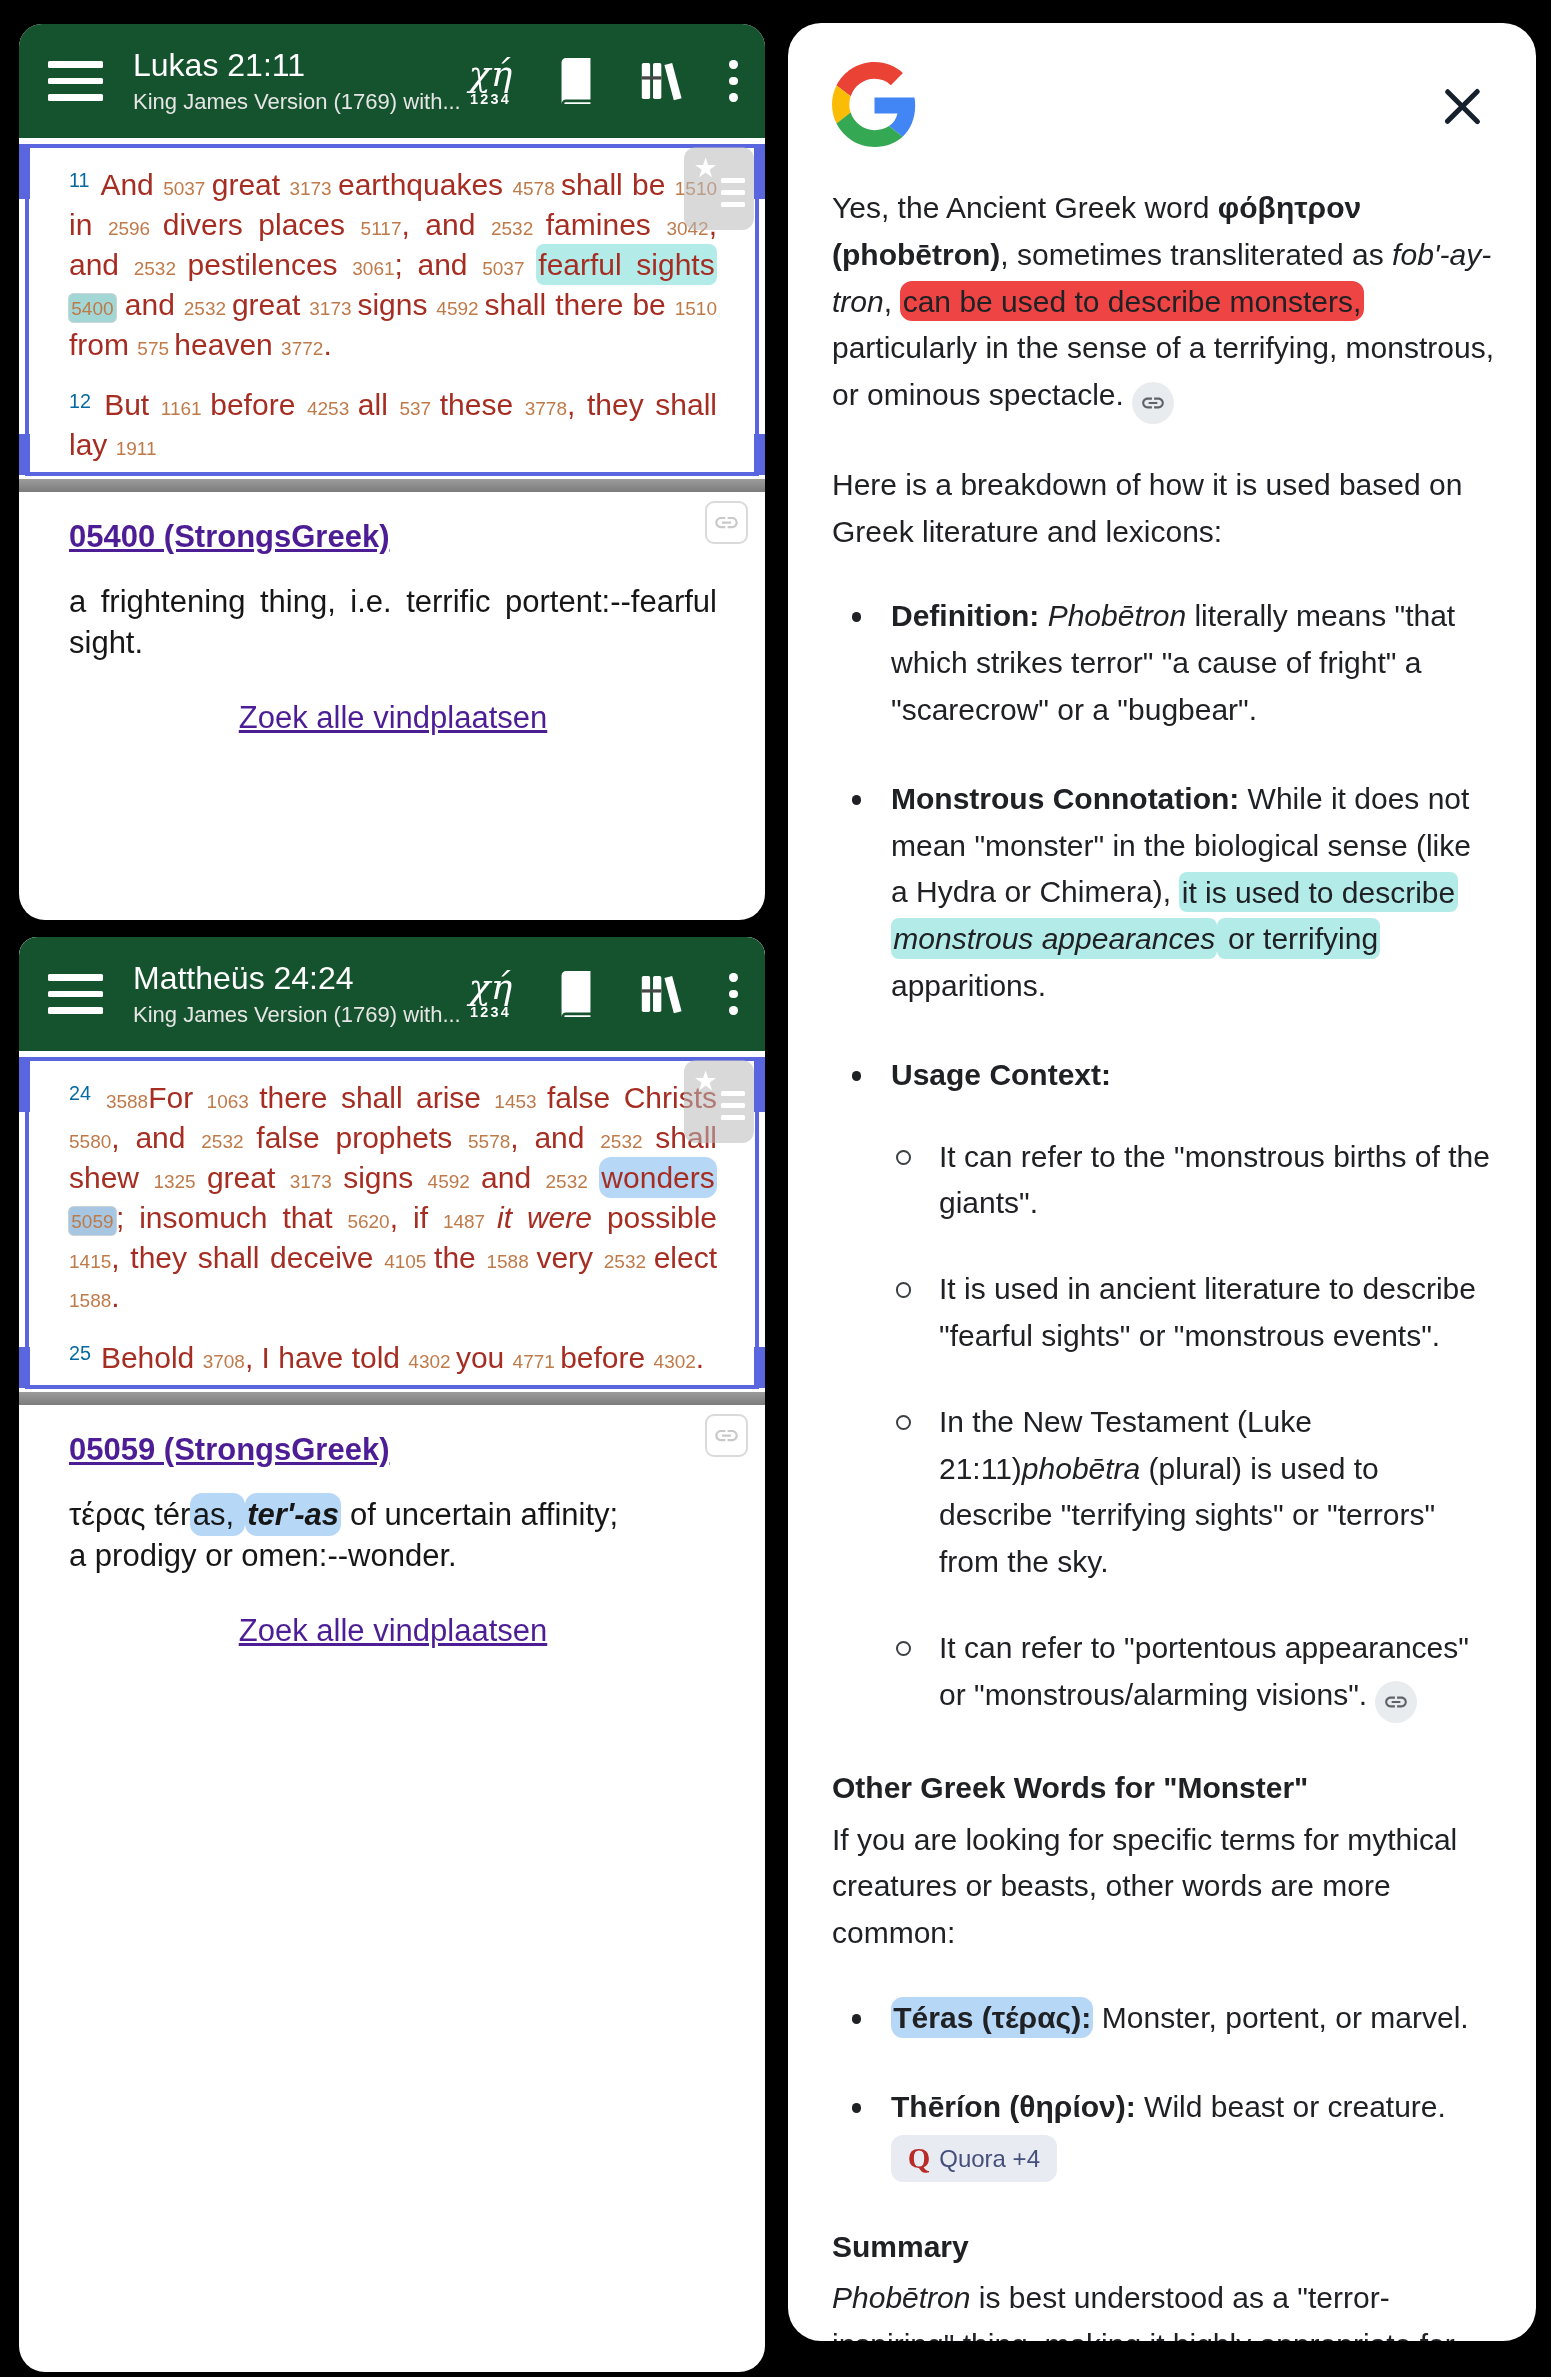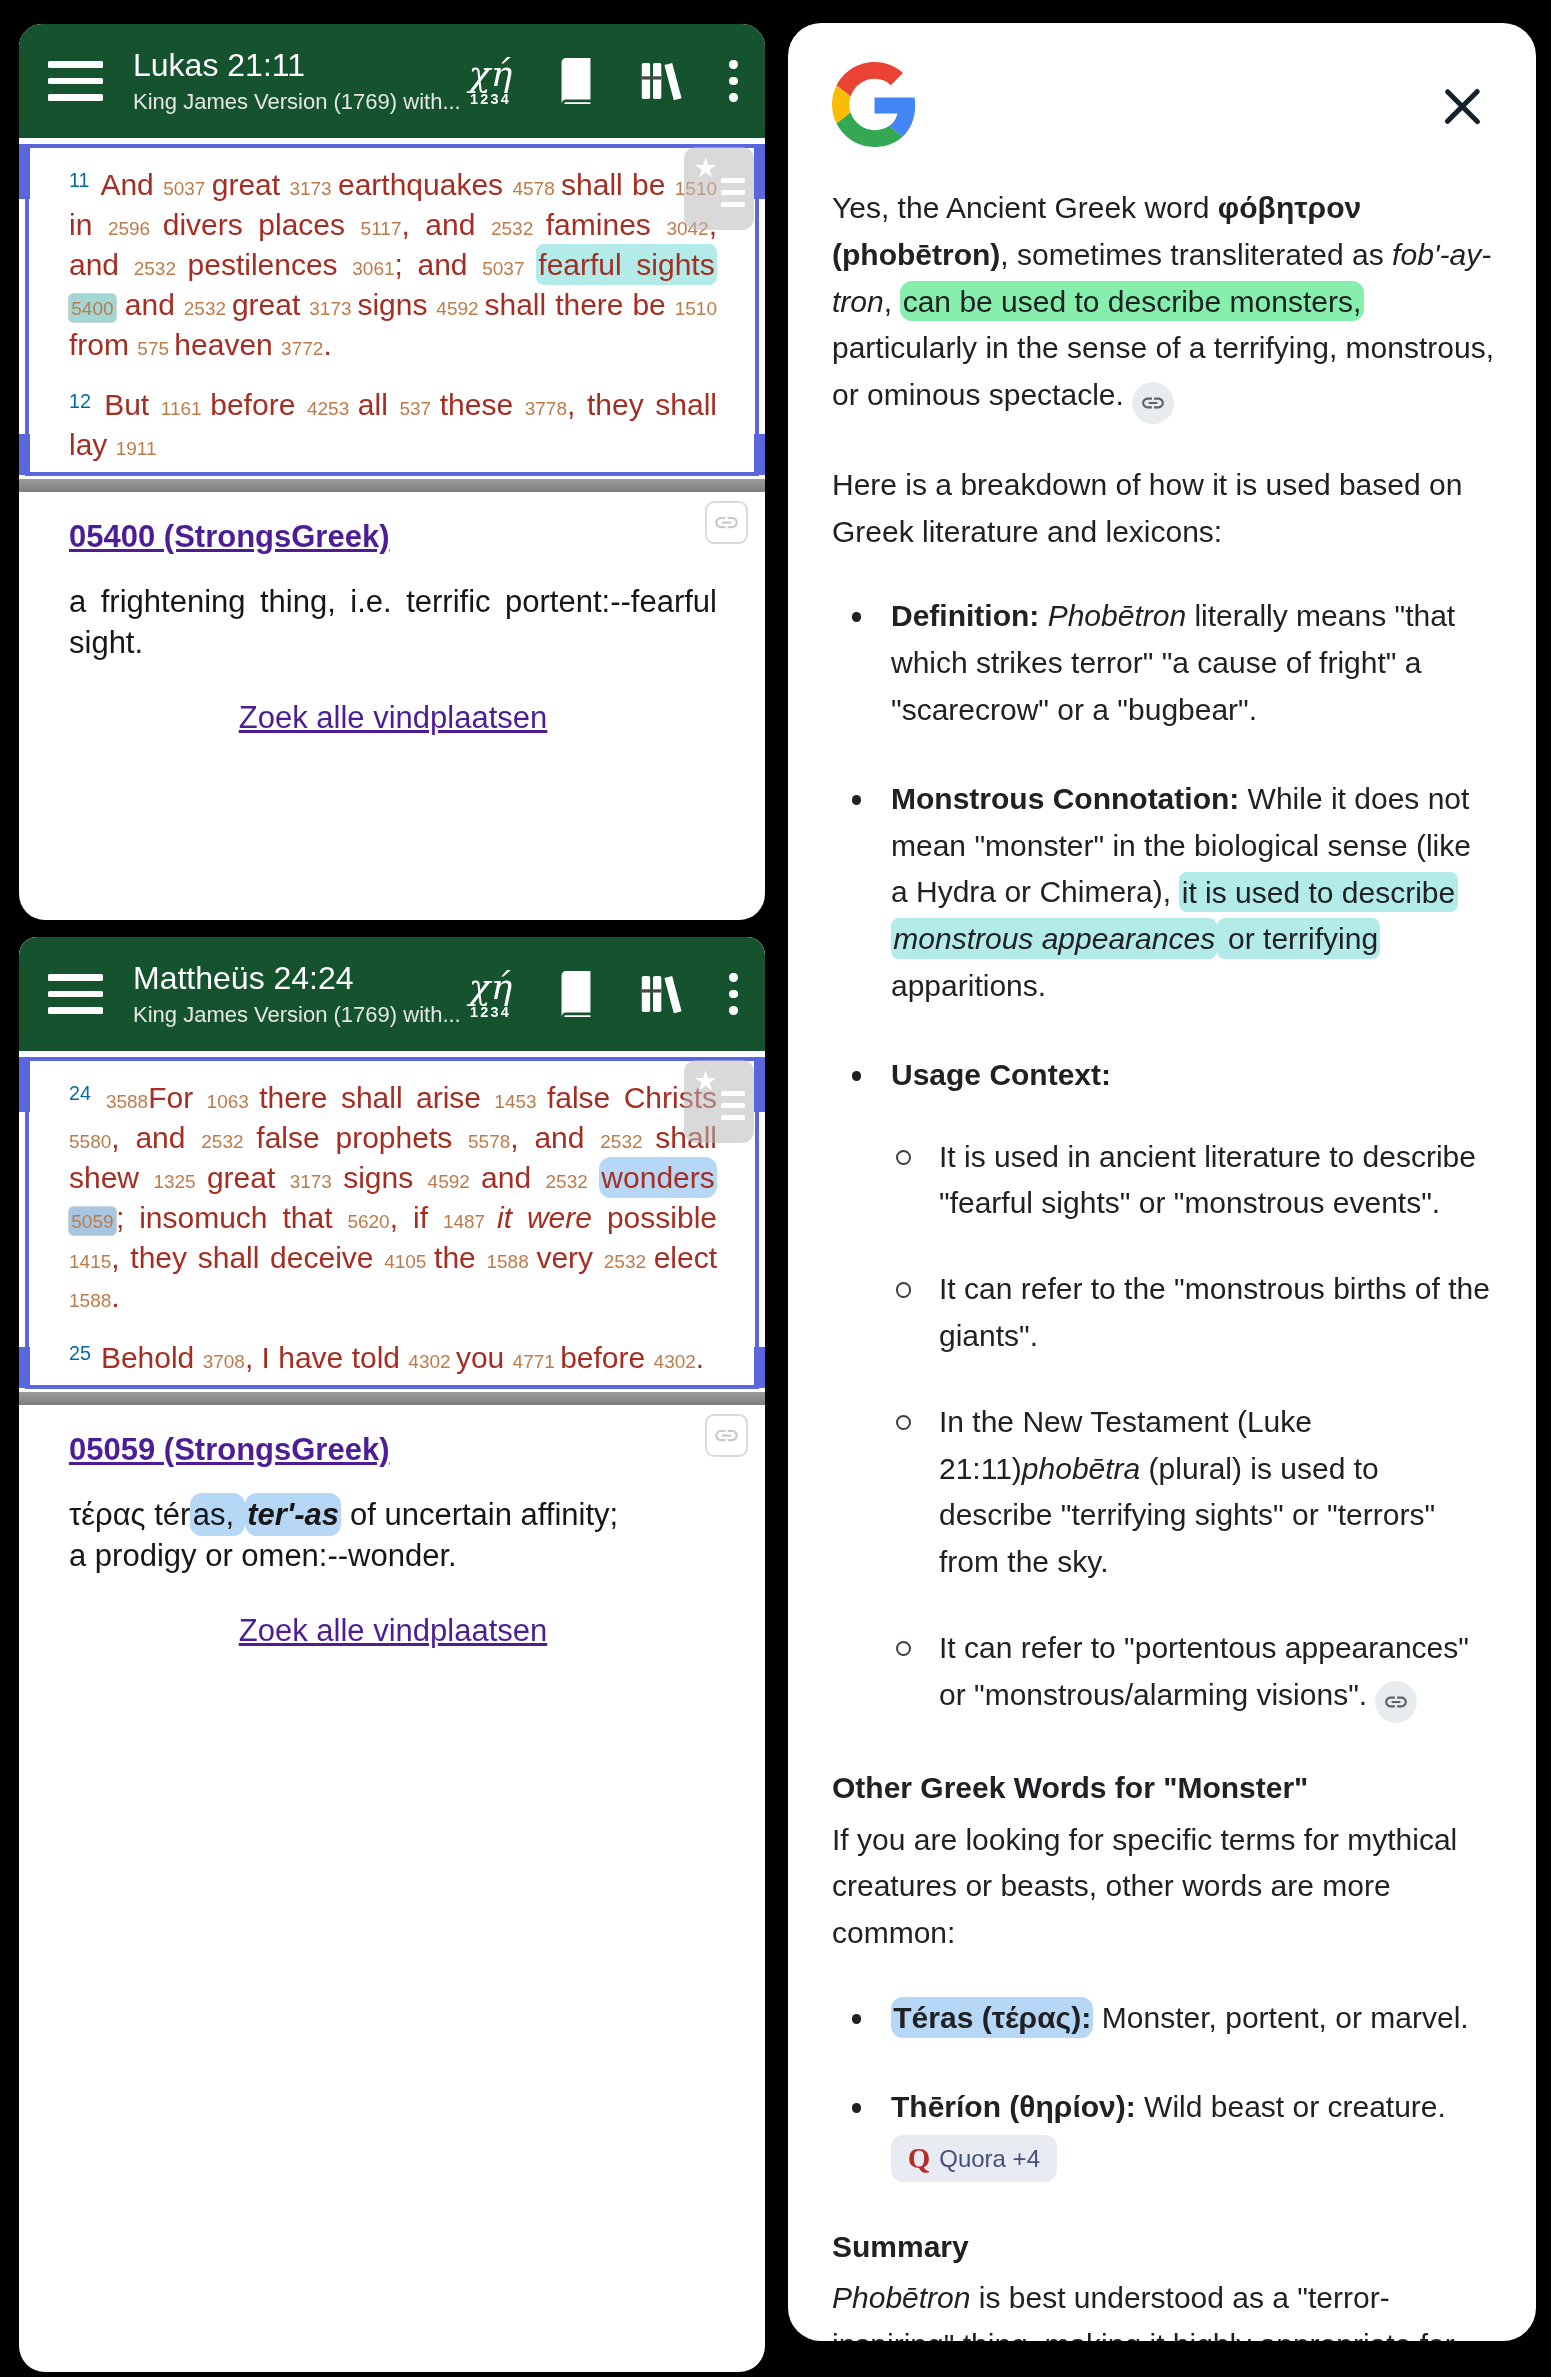--- a/index.html
+++ b/index.html
@@ -58,21 +58,21 @@
     display:flex;align-items:center;justify-content:center;cursor:pointer;}
   .chain svg{width:27px;height:27px;fill:#c9c9c9;}
 
   
   .b,.verse .b{font-weight:700;}
   .i{font-style:italic;}
   .bi{font-weight:700;font-style:italic;}
   .link{color:#2222cf;text-decoration:underline;}
   .hl-cyan{background:#b2ebe8;border-radius:8px;padding:3.8px 2.3px;box-decoration-break:clone;-webkit-box-decoration-break:clone;}
   .hl-blue{background:#b6d7f6;border-radius:12px;padding:3.8px 2.3px;box-decoration-break:clone;-webkit-box-decoration-break:clone;}
-  .hl-yellow{background:#86efac;border-radius:12px;padding:3.8px 2.3px;box-decoration-break:clone;-webkit-box-decoration-break:clone;}
+  .hl-yellow{background:#ef4444;border-radius:12px;padding:3.8px 2.3px;box-decoration-break:clone;-webkit-box-decoration-break:clone;}
   .numbox{box-shadow:inset 0 0 0 75px rgba(70,100,100,.14);outline:1.5px solid rgba(70,100,100,.28);border-radius:4.5px;}
 
   
   .g-head{display:flex;align-items:flex-start;justify-content:space-between;margin-bottom:38px;}
   .g-logo svg{width:85px;height:85px;display:block;}
   .close{width:42px;height:42px;position:relative;cursor:pointer;margin-top:23px;margin-right:12px;}
   .close i{position:absolute;left:-2.3px;right:-2.3px;top:19px;height:5.3px;background:#16212e;border-radius:2.3px;}
   .close i:nth-child(1){transform:rotate(45deg);}
   .close i:nth-child(2){transform:rotate(-45deg);}
   .g-body{font-size:30px;line-height:1.56;color:#202124;}
@@ -266,22 +266,22 @@
           </svg>
         </span></p>
     <p><span>Here is a breakdown of how it is used based on Greek literature and lexicons:</span></p>
 
     <ul class="disc">
       <li><span class="b">Definition: </span><span class="i">Phobētron</span><span> literally means "that which strikes terror" "a cause of fright" a "scarecrow" or a "bugbear".</span></li>
       <li><span class="b">Monstrous Connotation: </span><span>While it does not mean "monster" in the biological sense (like a Hydra or Chimera), </span><span class="hl-cyan">it is used to describe </span><span class="i hl-cyan">monstrous appearances</span><span class="hl-cyan"> or terrifying</span><span> apparitions.</span></li>
       <li>
         <span><span class="b">Usage Context:</span></span>
         <ul class="circ">
+          <li><span>It can refer to the "monstrous births of the giants".</span></li>
           <li><span>It is used in ancient literature to describe "fearful sights" or "monstrous events".</span></li>
-          <li><span>It can refer to the "monstrous births of the giants".</span></li>
           <li><span>In the New Testament (Luke 21:11)</span><span class="i">phobētra</span><span> (plural) is used to describe "terrifying sights" or "terrors" from the sky.</span></li>
           <li><span>It can refer to "portentous appearances" or "monstrous/alarming visions". </span><span class="linkcircle">
                 <svg viewBox="0 0 24 24">
                   <path d="M3.9 12c0-1.71 1.39-3.1 3.1-3.1h4V7H7c-2.76 0-5 2.24-5 5s2.24 5 5 5h4v-1.9H7c-1.71 0-3.1-1.39-3.1-3.1zM8 13h8v-2H8v2zm9-6h-4v1.9h4c1.71 0 3.1 1.39 3.1 3.1s-1.39 3.1-3.1 3.1h-4V17h4c2.76 0 5-2.24 5-5s-2.24-5-5-5z"></path>
                 </svg>
               </span></li>
         </ul>
       </li>
     </ul>
 

